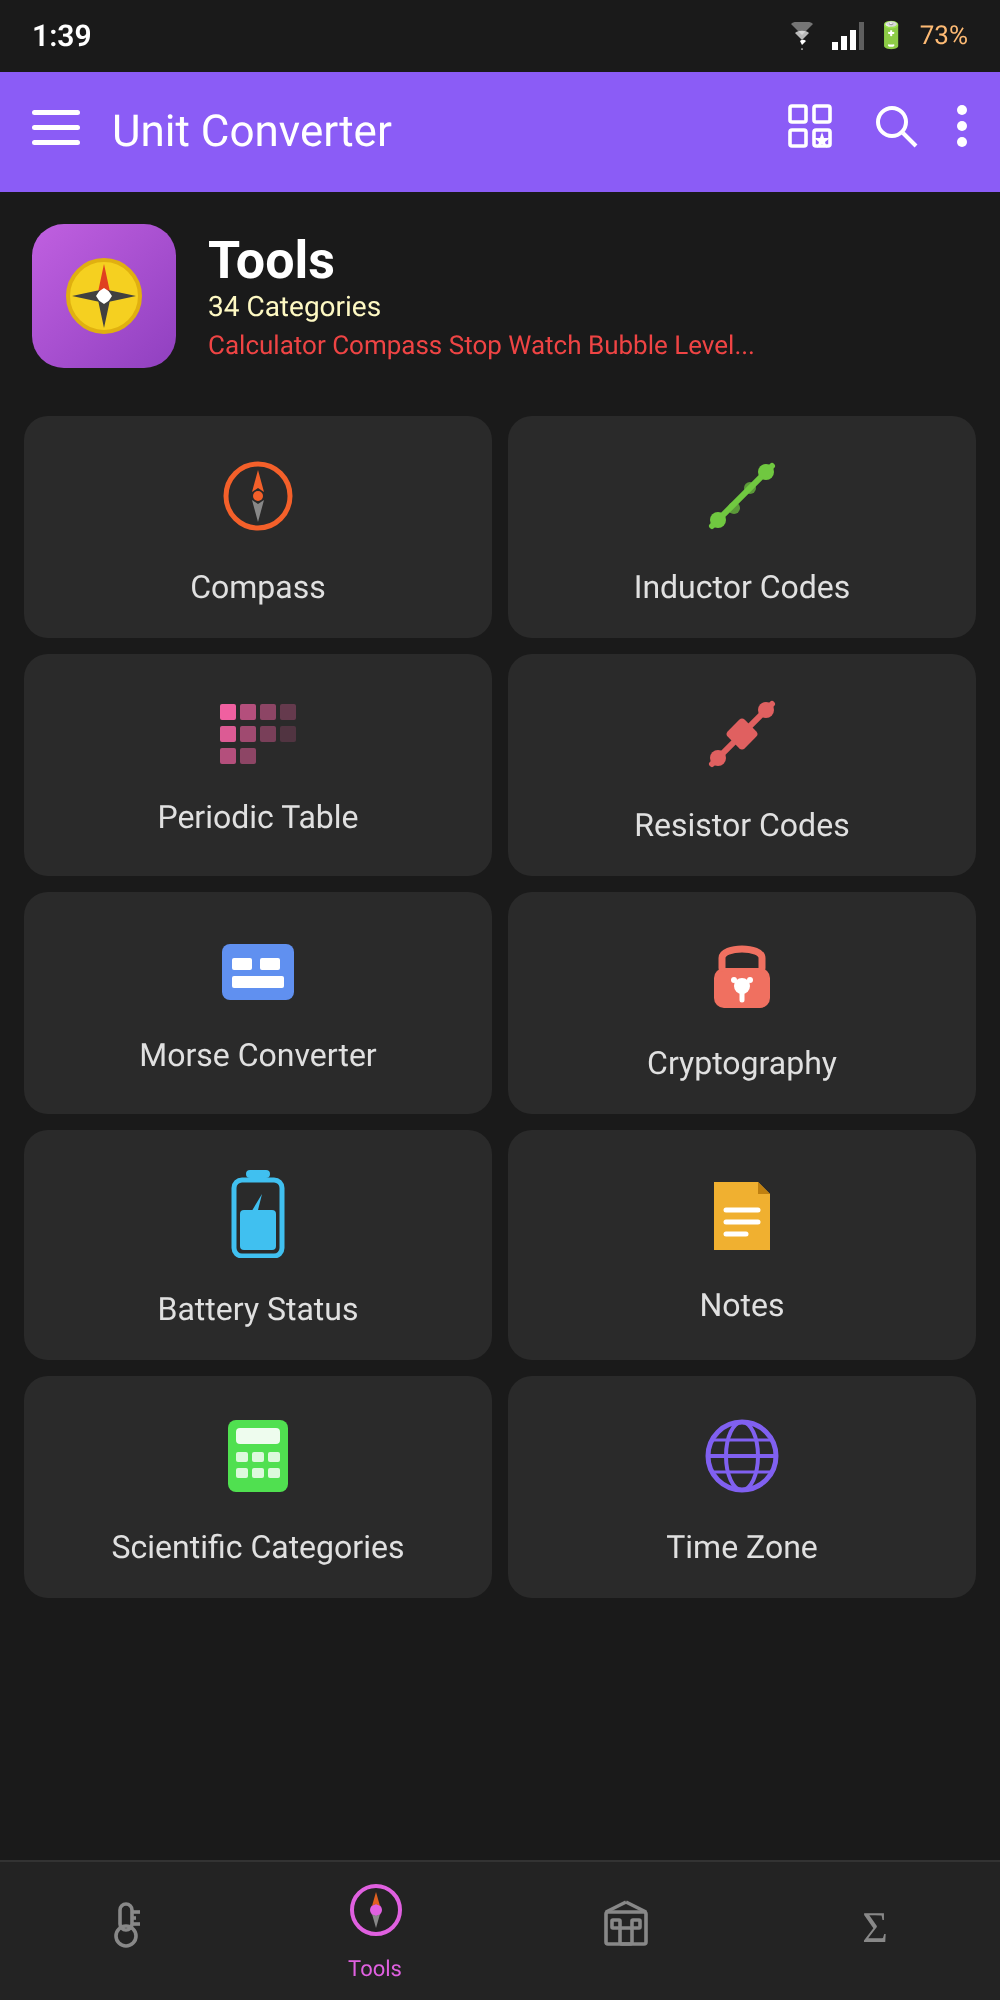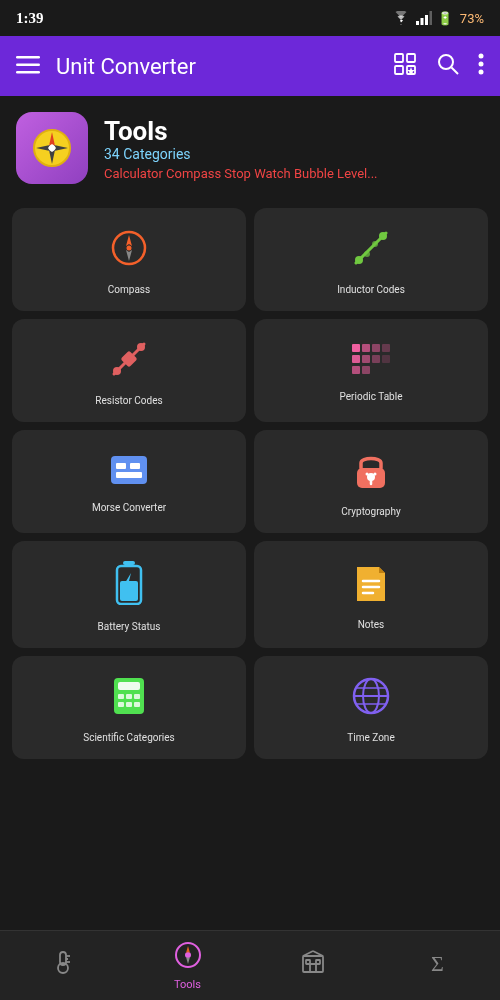--- a/index.html
+++ b/index.html
@@ -18,39 +18,38 @@
       justify-content: space-between;
       align-items: center;
       padding: 8px 16px;
       background: #1a1a1a;
       height: 36px;
     }
     .status-time {
       font-size: 15px;
       font-weight: 600;
       color: #fff;
-      font-family: Liberation Serif, serif;
     }
     .status-icons {
       display: flex;
       align-items: center;
       gap: 6px;
     }
     .status-icons span {
       font-size: 13px;
       color: #fff;
     }
 
     
     .app-bar {
       display: flex;
       align-items: center;
       padding: 0 16px;
       height: 60px;
-      background: #6d28d9;
+      background: #8b5cf6;
     }
     .app-bar-menu {
       font-size: 22px;
       cursor: pointer;
       margin-right: 16px;
     }
     .app-bar-title {
       flex: 1;
       font-size: 22px;
       font-weight: 400;
@@ -86,21 +85,21 @@
       font-size: 38px;
       flex-shrink: 0;
     }
     .header-info .title {
       font-size: 26px;
       font-weight: 700;
       color: #fff;
     }
     .header-info .subtitle {
       font-size: 14px;
-      color: #7dd3fc;
+      color: #fef9c3;
       margin: 0 0 4px;
     }
     .header-info .description {
       font-size: 13px;
       color: #ef4444;
     }
 
     
     .grid-container {
       display: grid;
@@ -118,21 +117,21 @@
       padding: 20px 10px 16px;
       cursor: pointer;
       min-height: 100px;
     }
     .grid-item-icon {
       font-size: 36px;
       margin-bottom: 10px;
       line-height: 1;
     }
     .grid-item-label {
-      font-size: 10px;
+      font-size: 16px;
       color: #e0e0e0;
       text-align: center;
     }
 
     
     .bottom-nav {
       position: absolute;
       bottom: 0;
       left: 0;
       right: 0;
@@ -285,49 +284,49 @@
         <circle cx="8" cy="32" r="4" fill="#70c840"></circle>
         <circle cx="32" cy="8" r="4" fill="#70c840"></circle>
         <circle cx="16" cy="26" r="3" fill="#70c840" opacity="0.7"></circle>
         <circle cx="24" cy="16" r="3" fill="#70c840" opacity="0.7"></circle>
       </svg>
     </div>
     <span class="grid-item-label">Inductor Codes</span>
   </div>
 
   <div class="grid-item">
-    <div class="grid-item-icon icon-resistor">
-      <svg width="40" height="40" viewBox="0 0 40 40" fill="none">
-        <line x1="5" y1="35" x2="35" y2="5" stroke="#e06060" stroke-width="3" stroke-linecap="round"></line>
-        <circle cx="8" cy="32" r="4" fill="#e06060"></circle>
-        <circle cx="32" cy="8" r="4" fill="#e06060"></circle>
-        <rect x="14" y="14" width="12" height="12" rx="2" fill="#e06060" transform="rotate(45 20 20)"></rect>
-      </svg>
-    </div>
-    <span class="grid-item-label">Resistor Codes</span>
-  </div>
-
-  <div class="grid-item">
     <div class="grid-item-icon icon-periodic">
       <svg width="40" height="32" viewBox="0 0 40 32" fill="none">
         <rect x="1" y="1" width="8" height="8" rx="1" fill="#f060a0"></rect>
         <rect x="11" y="1" width="8" height="8" rx="1" fill="#f060a0" opacity="0.7"></rect>
         <rect x="21" y="1" width="8" height="8" rx="1" fill="#f060a0" opacity="0.5"></rect>
         <rect x="31" y="1" width="8" height="8" rx="1" fill="#f060a0" opacity="0.3"></rect>
         <rect x="1" y="12" width="8" height="8" rx="1" fill="#f060a0" opacity="0.9"></rect>
         <rect x="11" y="12" width="8" height="8" rx="1" fill="#f060a0" opacity="0.6"></rect>
         <rect x="21" y="12" width="8" height="8" rx="1" fill="#f060a0" opacity="0.4"></rect>
         <rect x="31" y="12" width="8" height="8" rx="1" fill="#f060a0" opacity="0.2"></rect>
         <rect x="1" y="23" width="8" height="8" rx="1" fill="#f060a0" opacity="0.7"></rect>
         <rect x="11" y="23" width="8" height="8" rx="1" fill="#f060a0" opacity="0.5"></rect>
       </svg>
     </div>
     <span class="grid-item-label">Periodic Table</span>
   </div>
 
+  <div class="grid-item">
+    <div class="grid-item-icon icon-resistor">
+      <svg width="40" height="40" viewBox="0 0 40 40" fill="none">
+        <line x1="5" y1="35" x2="35" y2="5" stroke="#e06060" stroke-width="3" stroke-linecap="round"></line>
+        <circle cx="8" cy="32" r="4" fill="#e06060"></circle>
+        <circle cx="32" cy="8" r="4" fill="#e06060"></circle>
+        <rect x="14" y="14" width="12" height="12" rx="2" fill="#e06060" transform="rotate(45 20 20)"></rect>
+      </svg>
+    </div>
+    <span class="grid-item-label">Resistor Codes</span>
+  </div>
+
 
   <div class="grid-item">
     <div class="grid-item-icon icon-morse">
       <svg width="40" height="32" viewBox="0 0 40 32" fill="none">
         <rect x="2" y="2" width="36" height="28" rx="4" fill="#6090f0"></rect>
         <rect x="7" y="9" width="10" height="6" rx="1" fill="white"></rect>
         <rect x="21" y="9" width="10" height="6" rx="1" fill="white"></rect>
         <rect x="7" y="18" width="26" height="6" rx="1" fill="white"></rect>
       </svg>
     </div>

